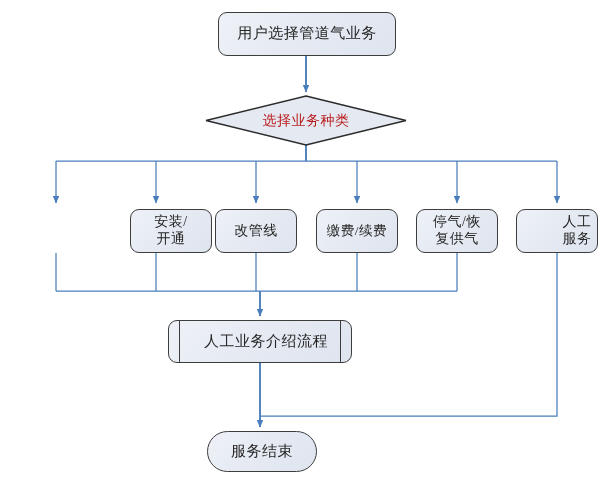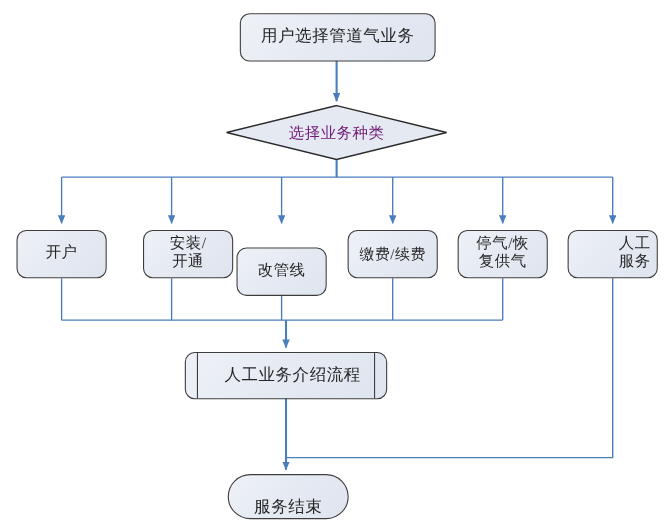--- a/index.html
+++ b/index.html
@@ -38,21 +38,20 @@
     border: 1px solid #3d3d3d;
     z-index: 2;
   }
   .node .node-label {
     display: block;
     line-height: 1.18;
     letter-spacing: 0.5px;
   }
   .terminator {
     border-radius: 999px;
-    align-items: flex-end;
   }
   .rounded-rect {
     border-radius: 9px;
   }
   .predefined {
     border-radius: 9px;
     position: absolute;
   }
   .predefined .bar-left,
   .predefined .bar-right {
@@ -75,21 +74,21 @@
   }
   .diamond-text {
     position: absolute;
     left: 0;
     top: 0;
     right: 0;
     bottom: 0;
     display: flex;
     align-items: center;
     justify-content: center;
-    color: #701a75;
+    color: #b91c1c;
     letter-spacing: 0.5px;
   }
   .fs-15 { font-size: 15px; }
   .fs-14 { font-size: 14px; }
   .fs-13 { font-size: 13.5px; }
 </style>
 </head>
 <body>
 
 <div id="flowchart-canvas">
@@ -145,32 +144,29 @@
     <span class="node-label">用户选择管道气业务</span>
   </div>
 
   <div class="diamond-wrap" style="left:205px; top:95px; width:202px; height:51px;">
     <svg width="202" height="51" viewBox="0 0 202 51">
       <polygon points="101,1 201,25.5 101,50 1,25.5" fill="#e4e9f2" stroke="#2b2b2b" stroke-width="1.3"></polygon>
     </svg>
     <div class="diamond-text fs-14">选择业务种类</div>
   </div>
 
-  <div class="node rounded-rect fs-14" style="left:15px; top:209px; width:82px; height:44px;">
-    <span class="node-label">开户</span>
-  </div>
 
   <div class="node rounded-rect fs-14" style="left:115px; top:209px; width:82px; height:44px;margin-left:15px;">
     <span class="node-label">
       <span>安装/</span><br>
       <span>开通</span>
     </span>
   </div>
 
-  <div class="node rounded-rect fs-14" style="left:215px; top:209px; width:82px; height:44px;margin-top:16px;">
+  <div class="node rounded-rect fs-14" style="left:215px; top:209px; width:82px; height:44px;">
     <span class="node-label">改管线</span>
   </div>
 
   <div class="node rounded-rect fs-14" style="left:416px; top:209px; width:82px; height:44px;">
     <span class="node-label">
       <span>停气/恢</span><br>
       <span>复供气</span>
     </span>
   </div>
 

